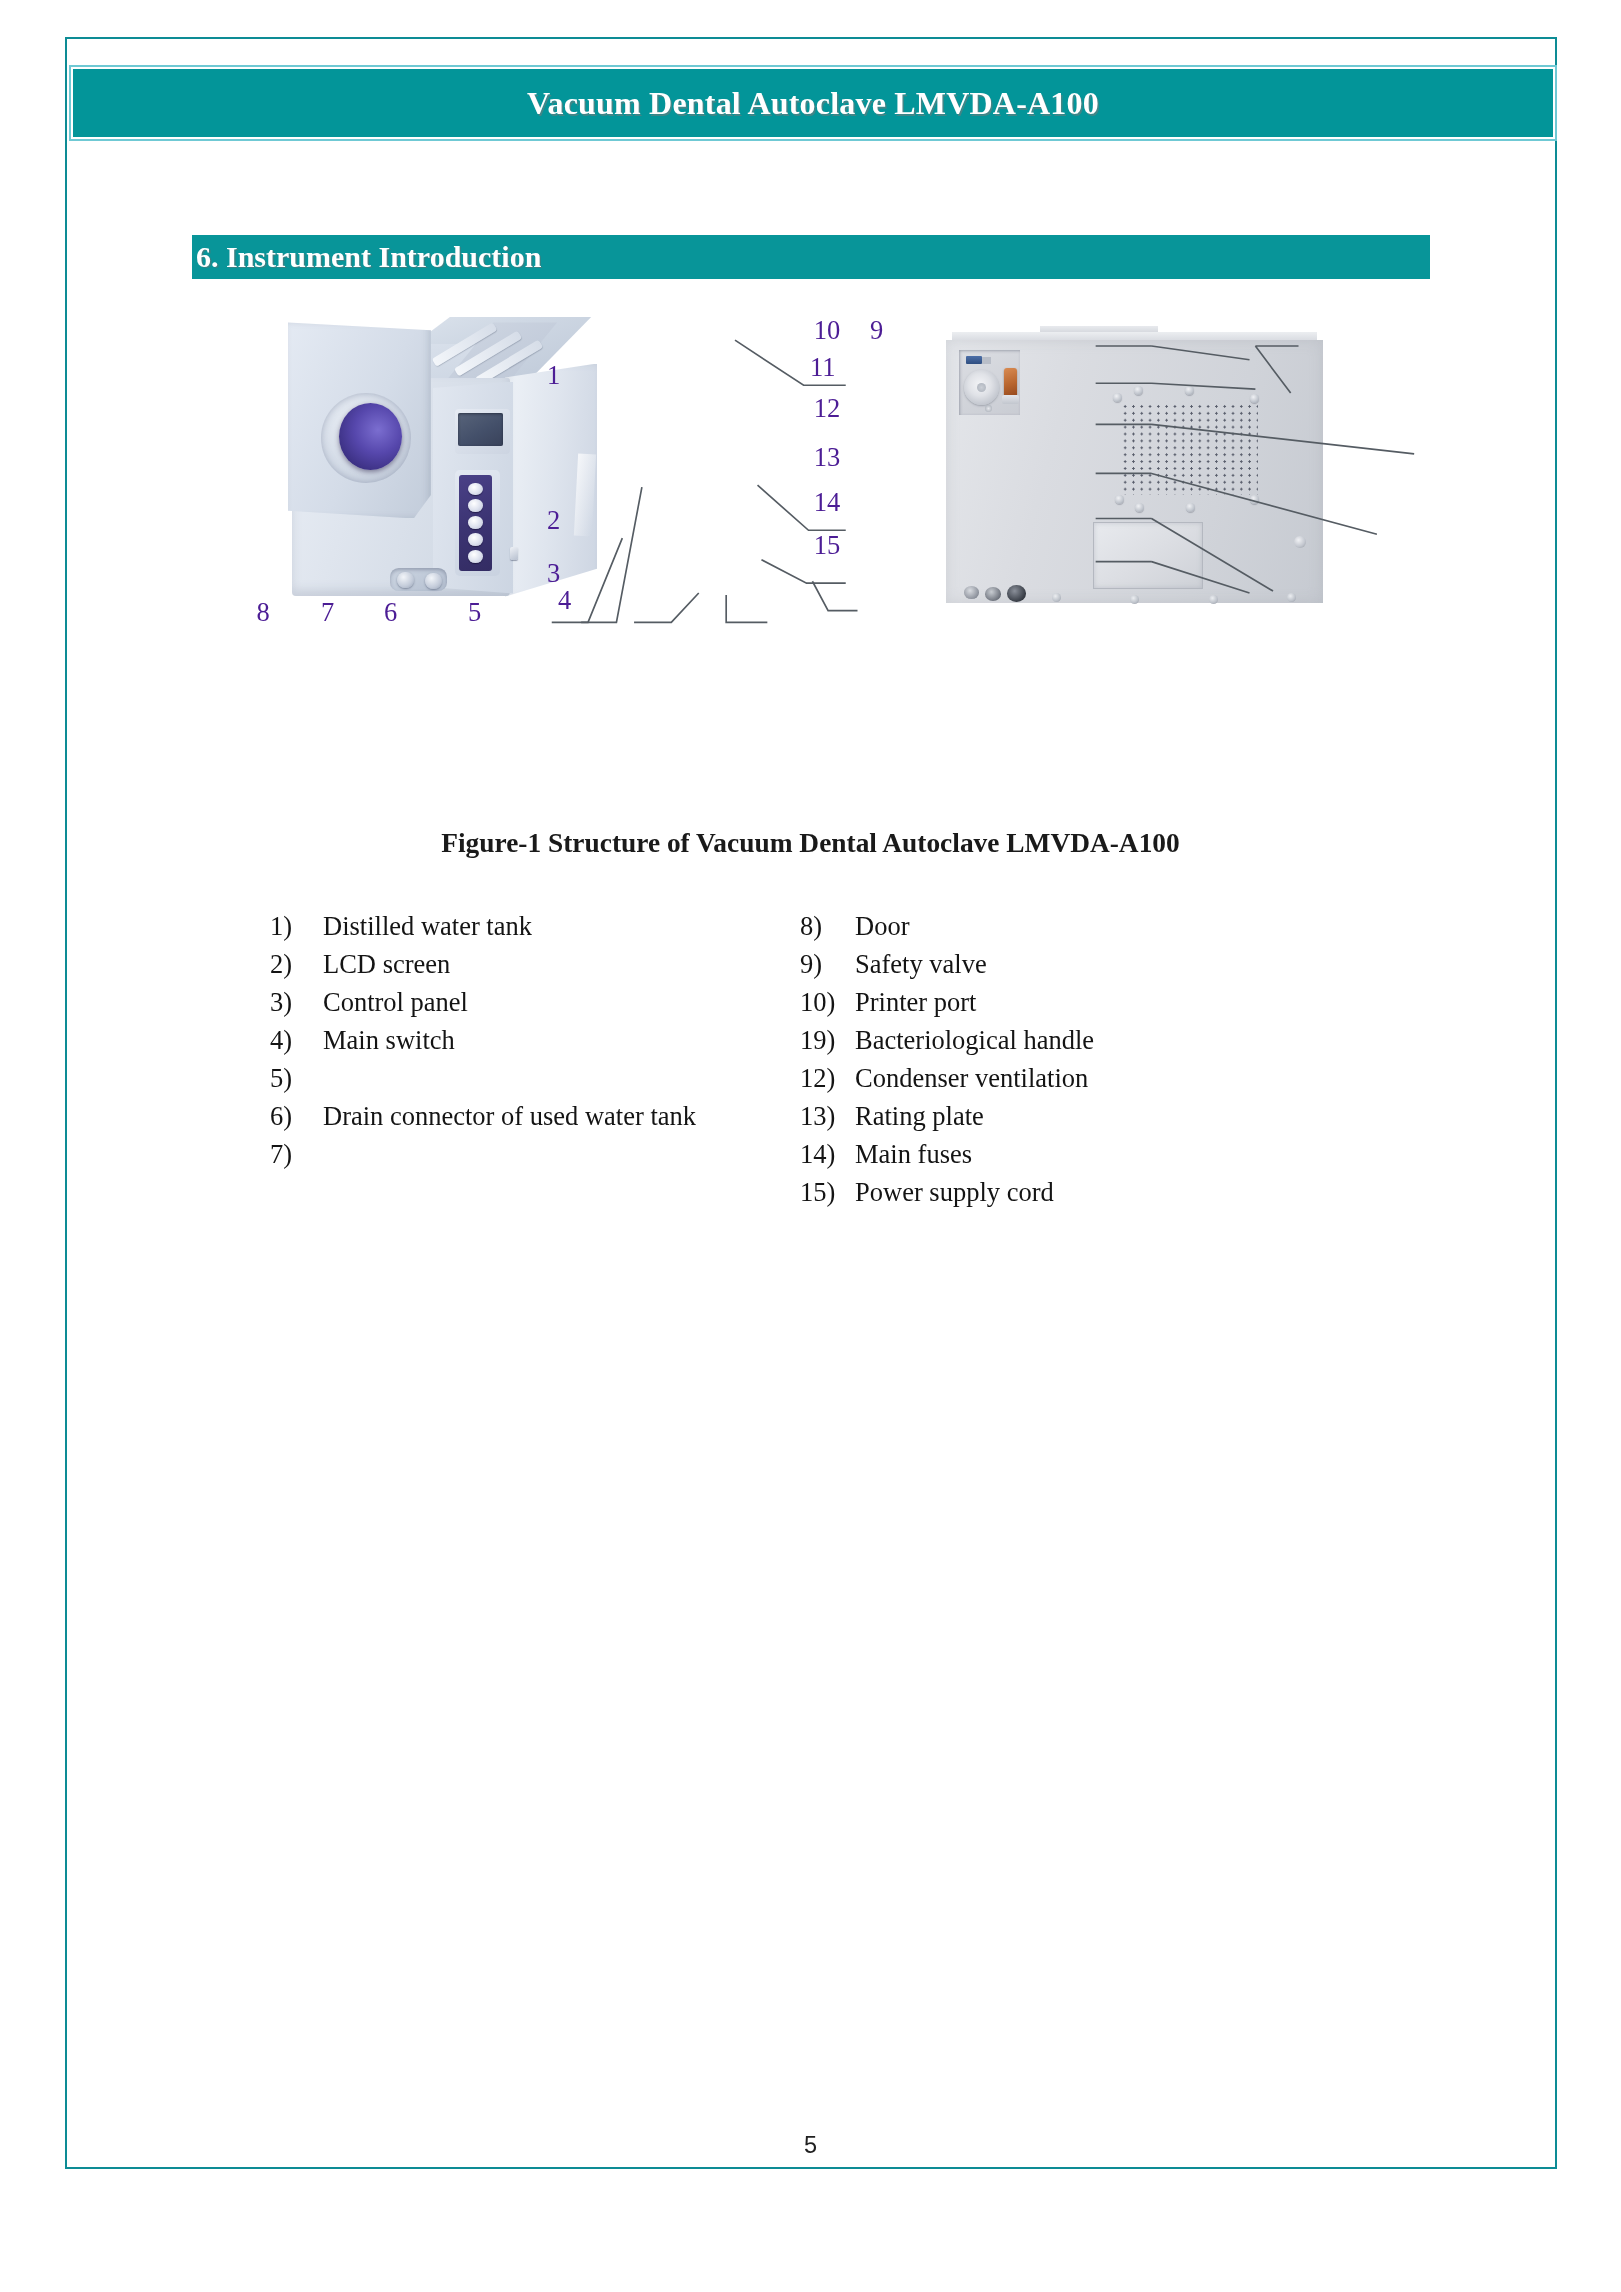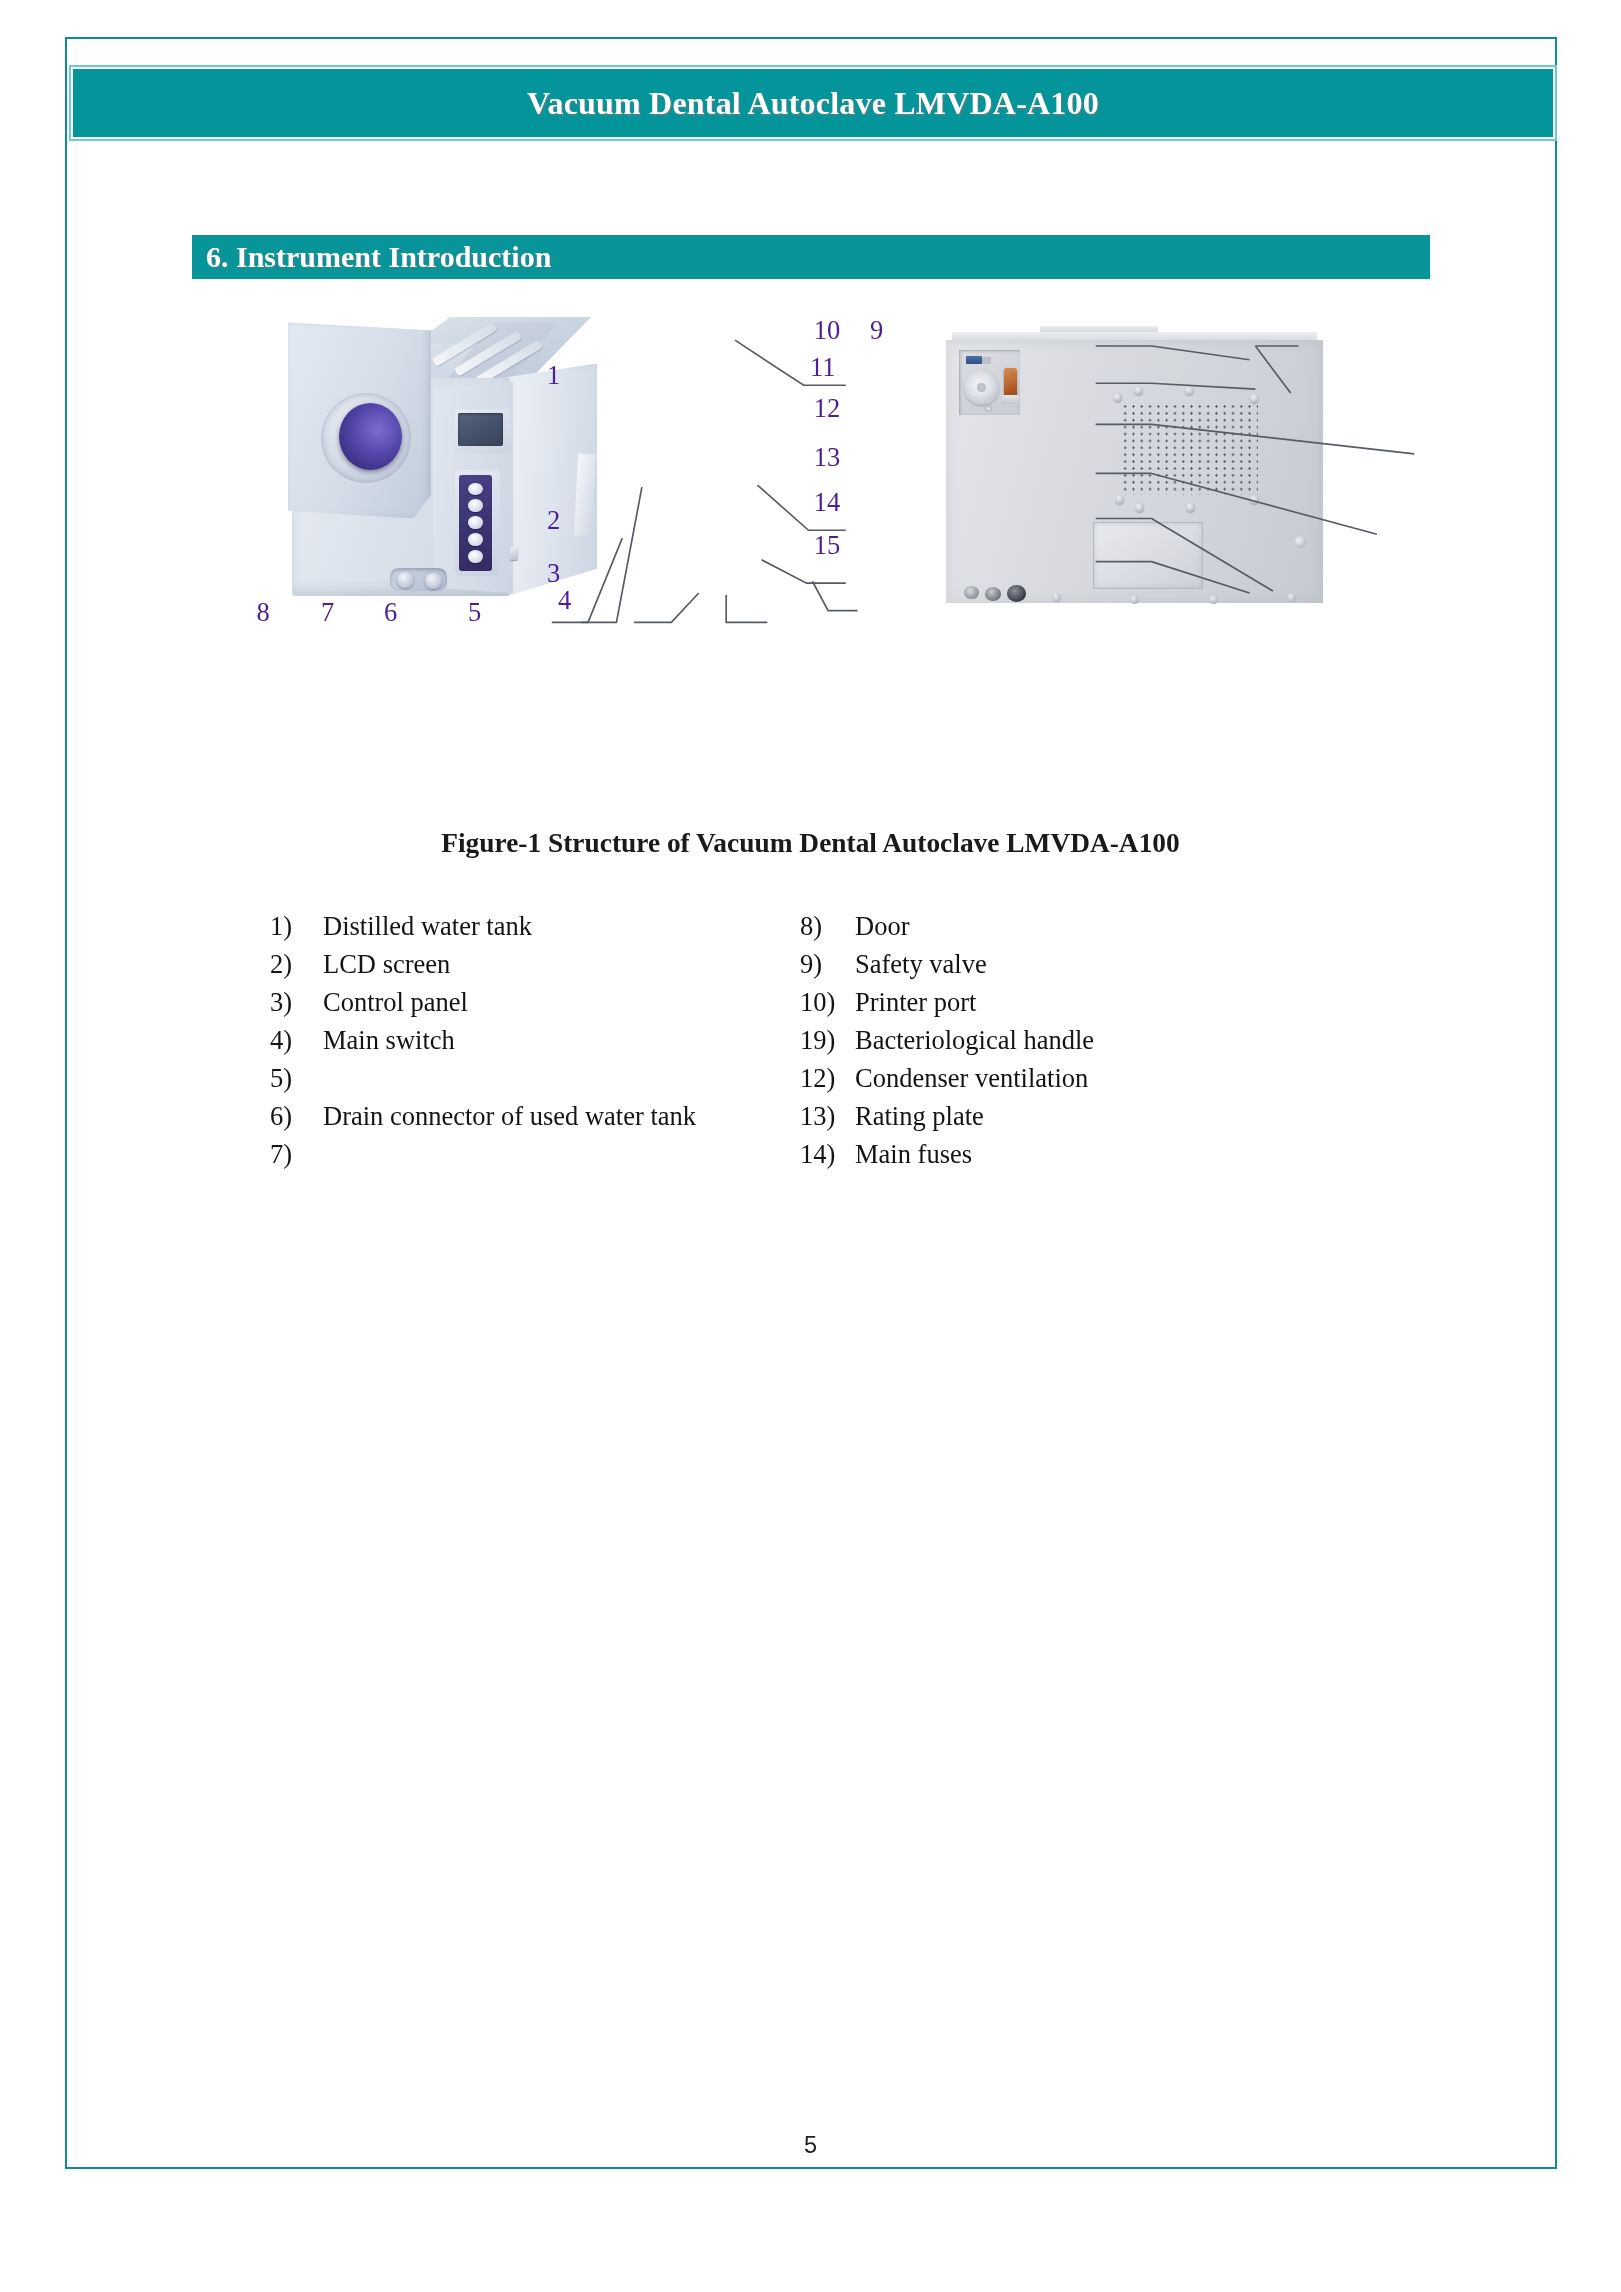--- a/index.html
+++ b/index.html
@@ -65,21 +65,21 @@
     height: 44px;
     background: #089599;
     display: flex;
     align-items: center;
     box-sizing: border-box;
   }
   .section-bar-text {
     color: #ffffff;
     font-size: 30px;
     font-weight: bold;
-    padding-left: 14px;
+    padding-left: 4px;
     text-shadow: 1.4px 1.4px 0 rgba(110,110,110,0.5);
   }
 
   
   .figure-area {
     position: absolute;
     left: 235px;
     top: 299px;
     width: 1147px;
     height: 490px;
@@ -753,17 +753,21 @@
       <span class="list-label">Condenser ventilation</span>
     </div>
     <div class="list-row">
       <span class="list-num">13)</span>
       <span class="list-label">Rating plate</span>
     </div>
     <div class="list-row">
       <span class="list-num">14)</span>
       <span class="list-label">Main fuses</span>
     </div>
+    <div class="list-row">
+      <span class="list-num">15)</span>
+      <span class="list-label">Power supply cord</span>
+    </div>
   </div>
 </div>
 
 <div class="page-number">5</div>
 
 
 </body></html>

